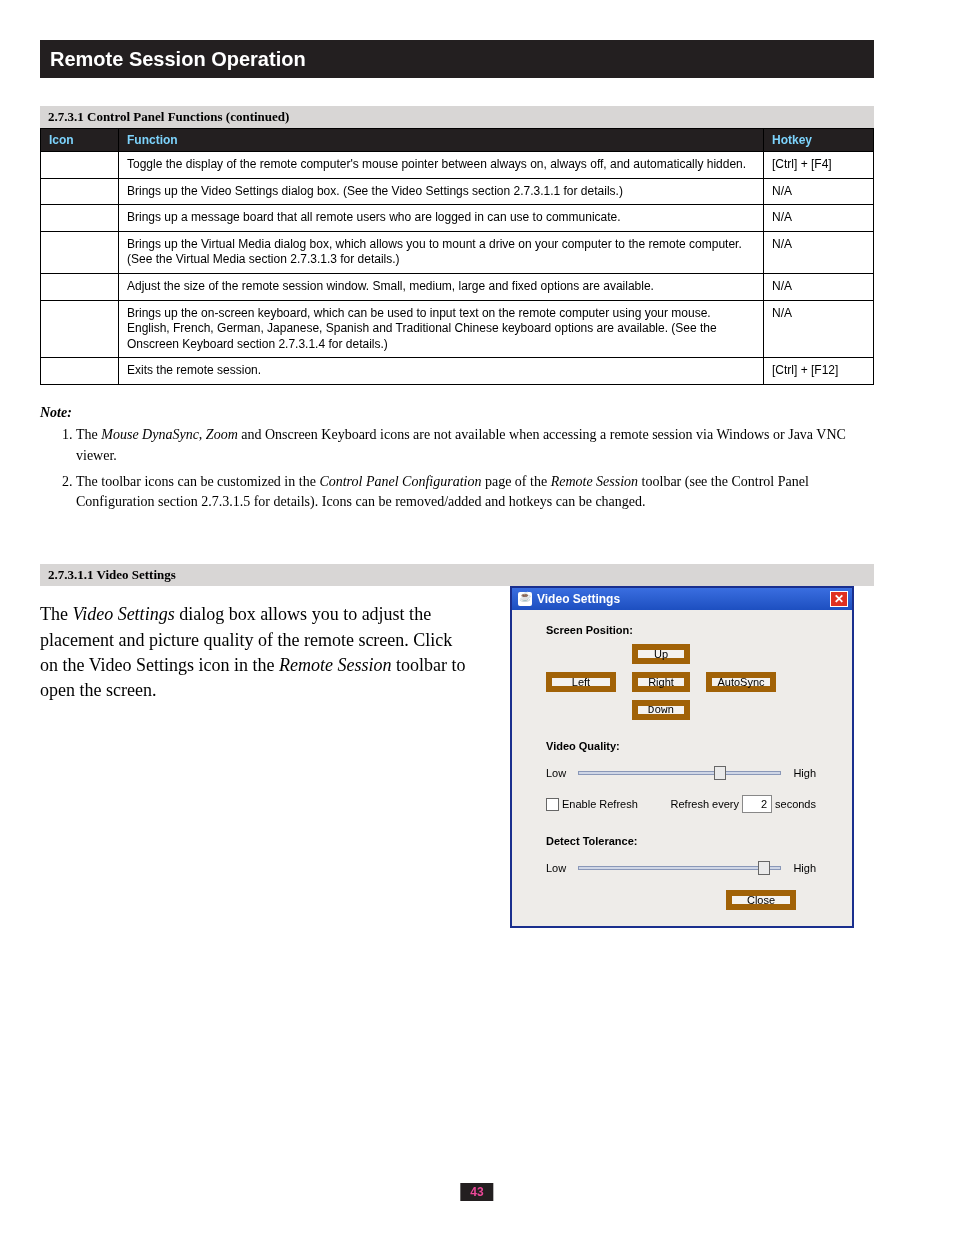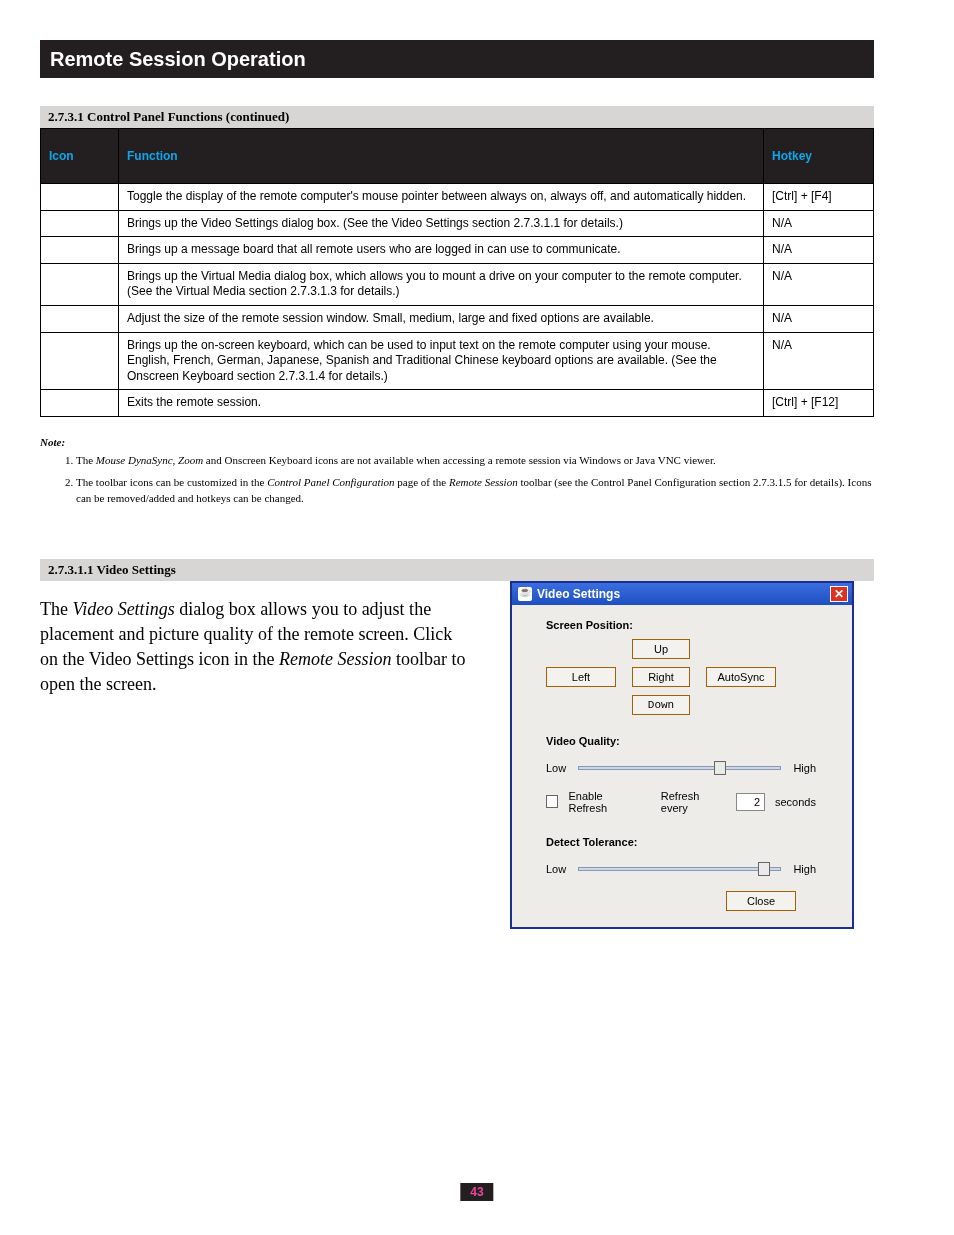--- a/index.html
+++ b/index.html
@@ -38,38 +38,38 @@
     font-size: 13px;
   }
   table.hotkeys {
     width: 100%;
     border-collapse: collapse;
     font-family: Arial, sans-serif;
     font-size: 12px;
   }
   table.hotkeys th {
     background: #231f20;
-    color: #0ea5e9;
+    color: #7dd3fc;
     text-align: left;
-    padding: 20px 8px;
+    padding: 4px 8px;
     border: 1px solid #000;
     font-weight: bold;
   }
   table.hotkeys td {
     border: 1px solid #000;
     padding: 5px 8px;
     vertical-align: top;
     line-height: 1.3;
   }
   .col-icon { width: 78px; }
   .col-hotkey { width: 110px; }
   .note {
     margin-top: 18px;
     font-family: "Times New Roman", serif;
-    font-size: 11px;
+    font-size: 14px;
     line-height: 1.45;
   }
   .note-label { font-weight: bold; font-style: italic; }
   .note ol { padding-left: 36px; margin-top: 2px; }
   .note li { margin-bottom: 6px; }
   .note .em { font-style: italic; }
   .video-text {
     width: 430px;
     font-family: "Times New Roman", serif;
     font-size: 18px;
@@ -113,21 +113,21 @@
   .close-btn {
     width: 18px; height: 16px; background: #e03020;
     border: 1px solid #fff; color: #fff; font-weight: bold;
     display: flex; align-items: center; justify-content: center;
     font-size: 12px; line-height: 1;
   }
   .dlg-body { padding: 14px 36px 16px 34px; }
   .grp-label { font-weight: bold; margin-bottom: 6px; }
   .btn {
     background: #f4f2ef;
-    border: 1px solid #a16207;
+    border: 6px solid #a16207;
     height: 20px;
     min-width: 58px;
     font-size: 11px;
     display: inline-flex; align-items: center; justify-content: center;
     padding: 0 10px;
   }
   .pos-grid {
     display: grid;
     grid-template-columns: 70px 70px 70px;
     grid-template-rows: 24px 24px 24px;
@@ -143,21 +143,21 @@
   .pos-down  { grid-column: 2; grid-row: 3; justify-self: center; font-family: Liberation Mono, monospace; }
   .slider-row { display: flex; align-items: center; gap: 8px; margin-top: 15px; }
   .slider {
     flex: 1 1 auto; height: 4px; background: #cfd6e6; border: 1px solid #8a98b8;
     position: relative; margin: 0 4px;
   }
   .thumb {
     position: absolute; top: -6px; width: 12px; height: 14px;
     background: #eaeaea; border: 1px solid #666; transform: translateX(-50%);
   }
-  .refresh-row { display: flex; align-items: center; gap: 10px; margin-top: 16px; }
+  .refresh-row { display: flex; align-items: center; gap: 3px; margin-top: 16px; }
   .chk {
     width: 13px; height: 13px; background: #fff; border: 1px solid #666; display:inline-block;
   }
   .num-input {
     width: 30px; height: 18px; background: #fff; border: 1px solid #888;
     text-align: right; padding-right: 4px; display: inline-flex; align-items: center; justify-content: flex-end;
   }
   .close-row { display: flex; justify-content: flex-end; margin-top: 16px; margin-right: 20px;}
   .page-num {
     position: absolute;

